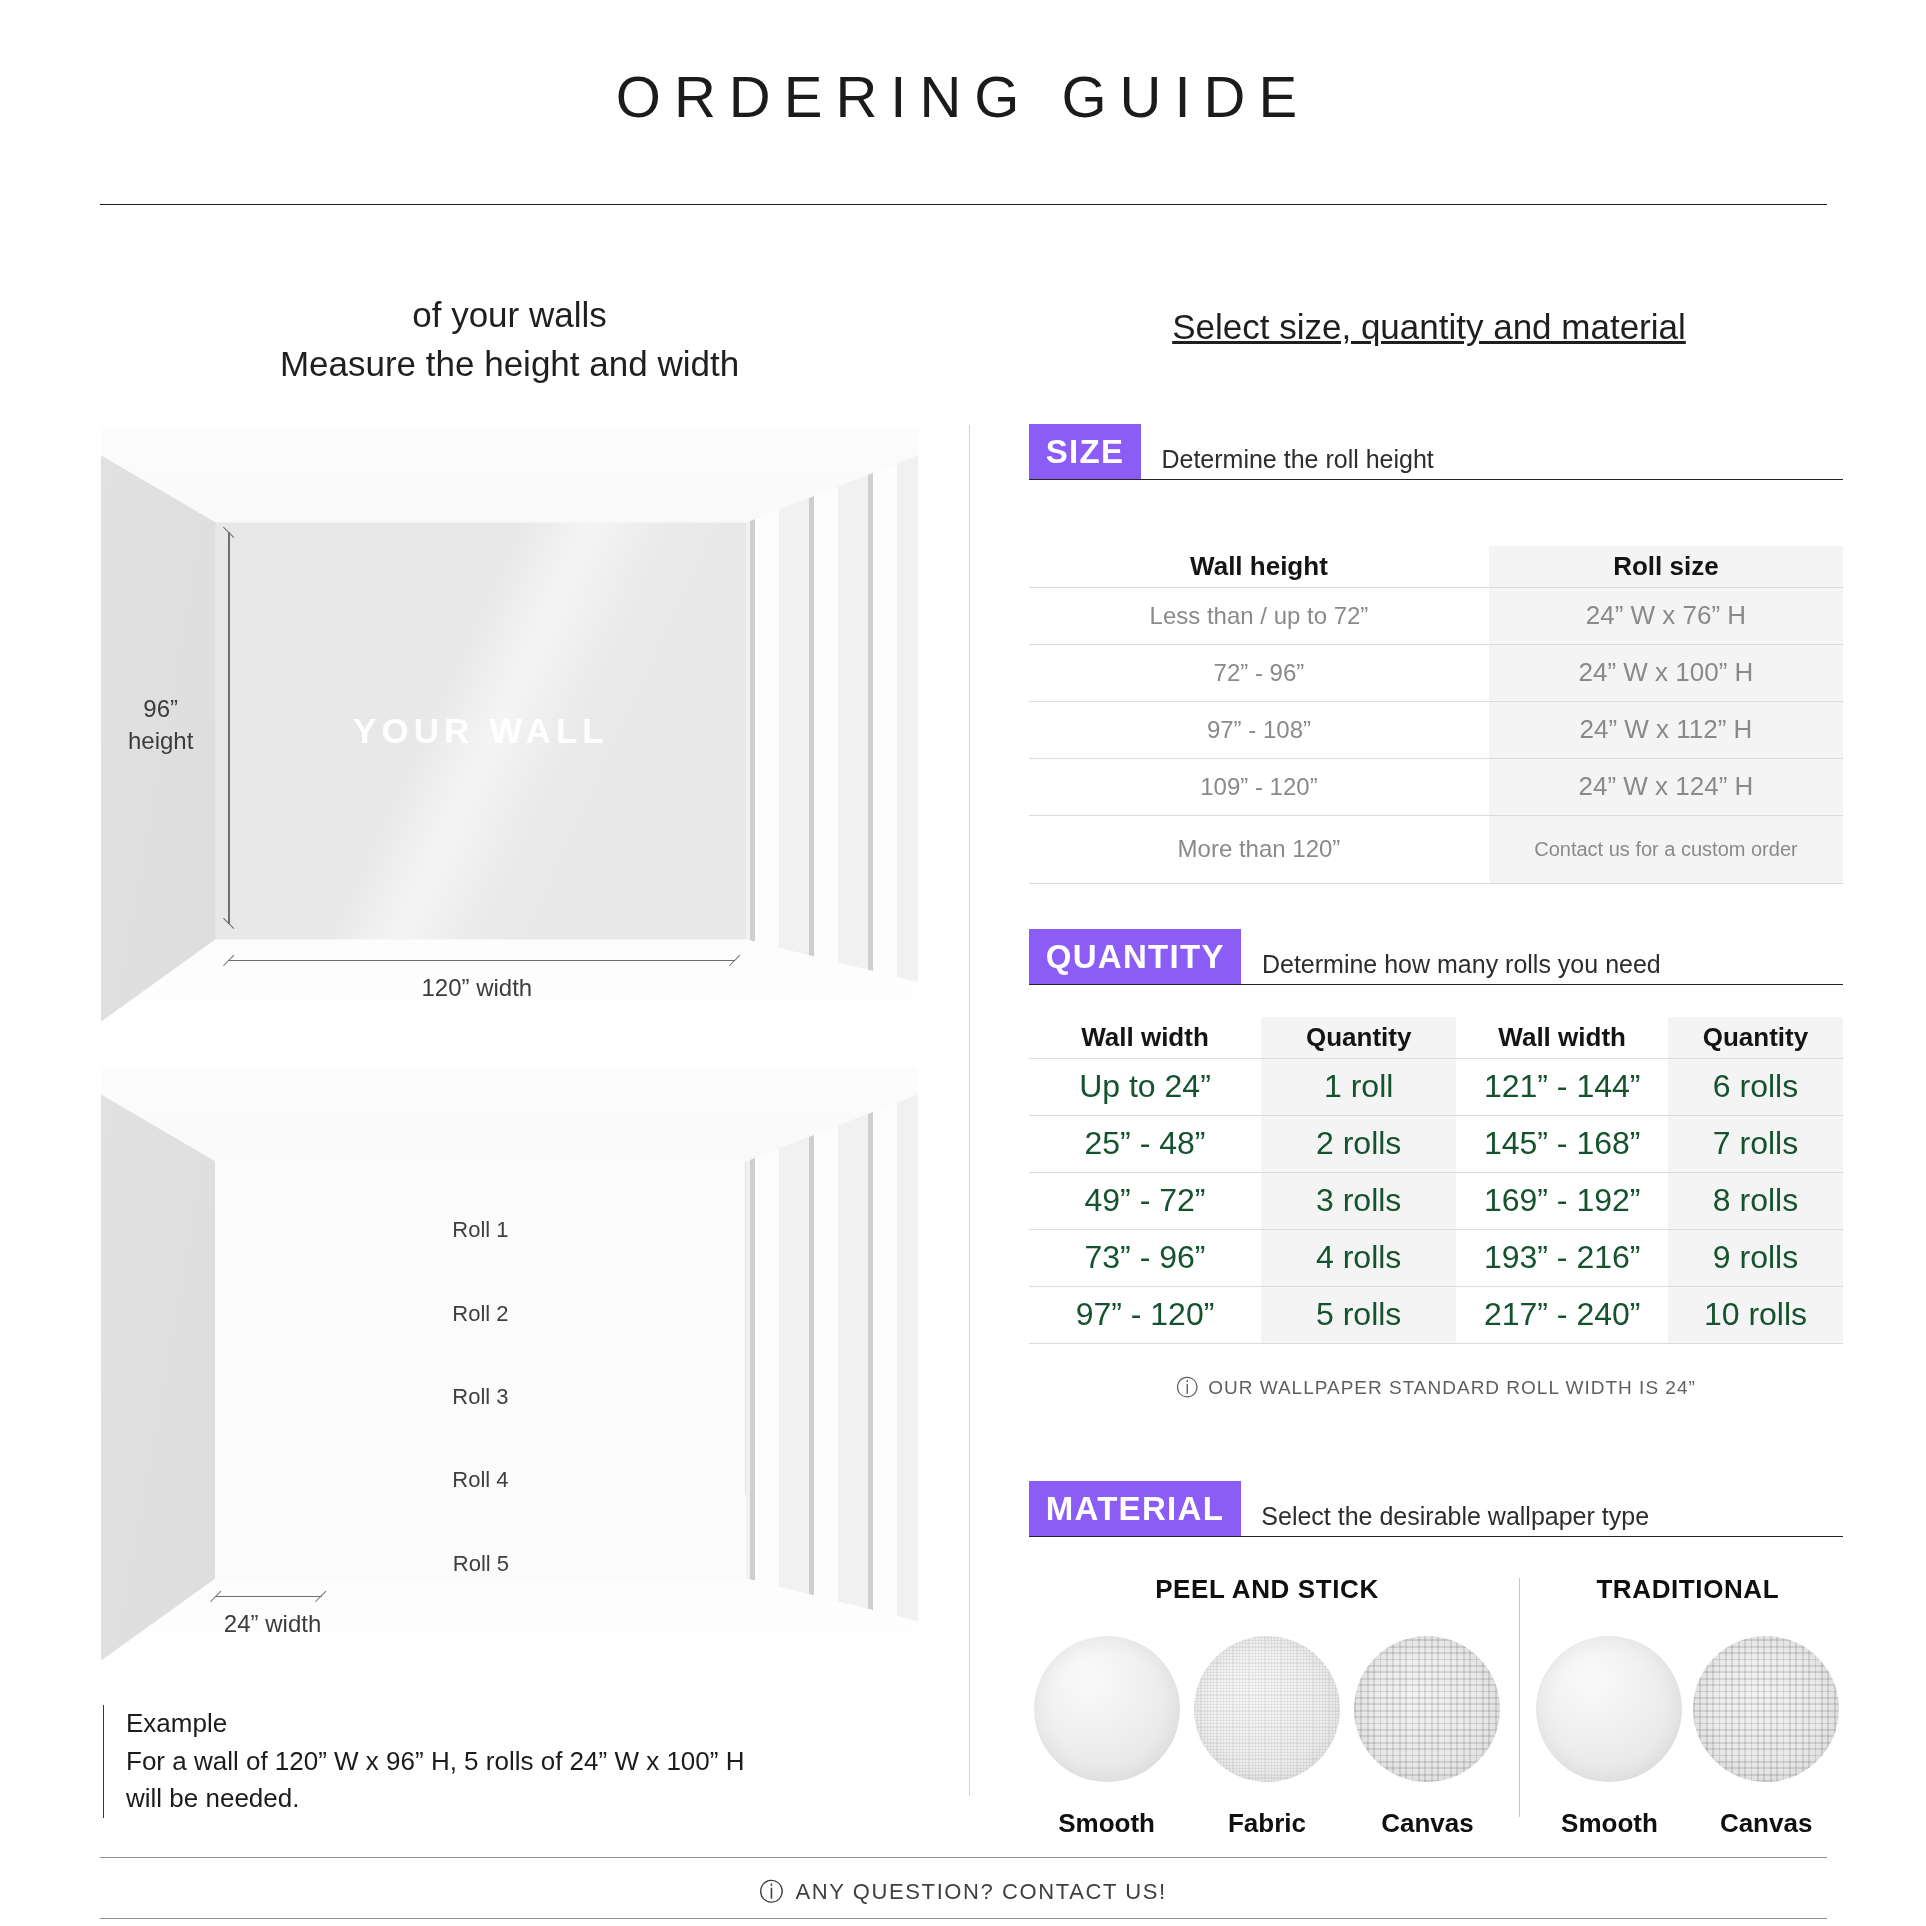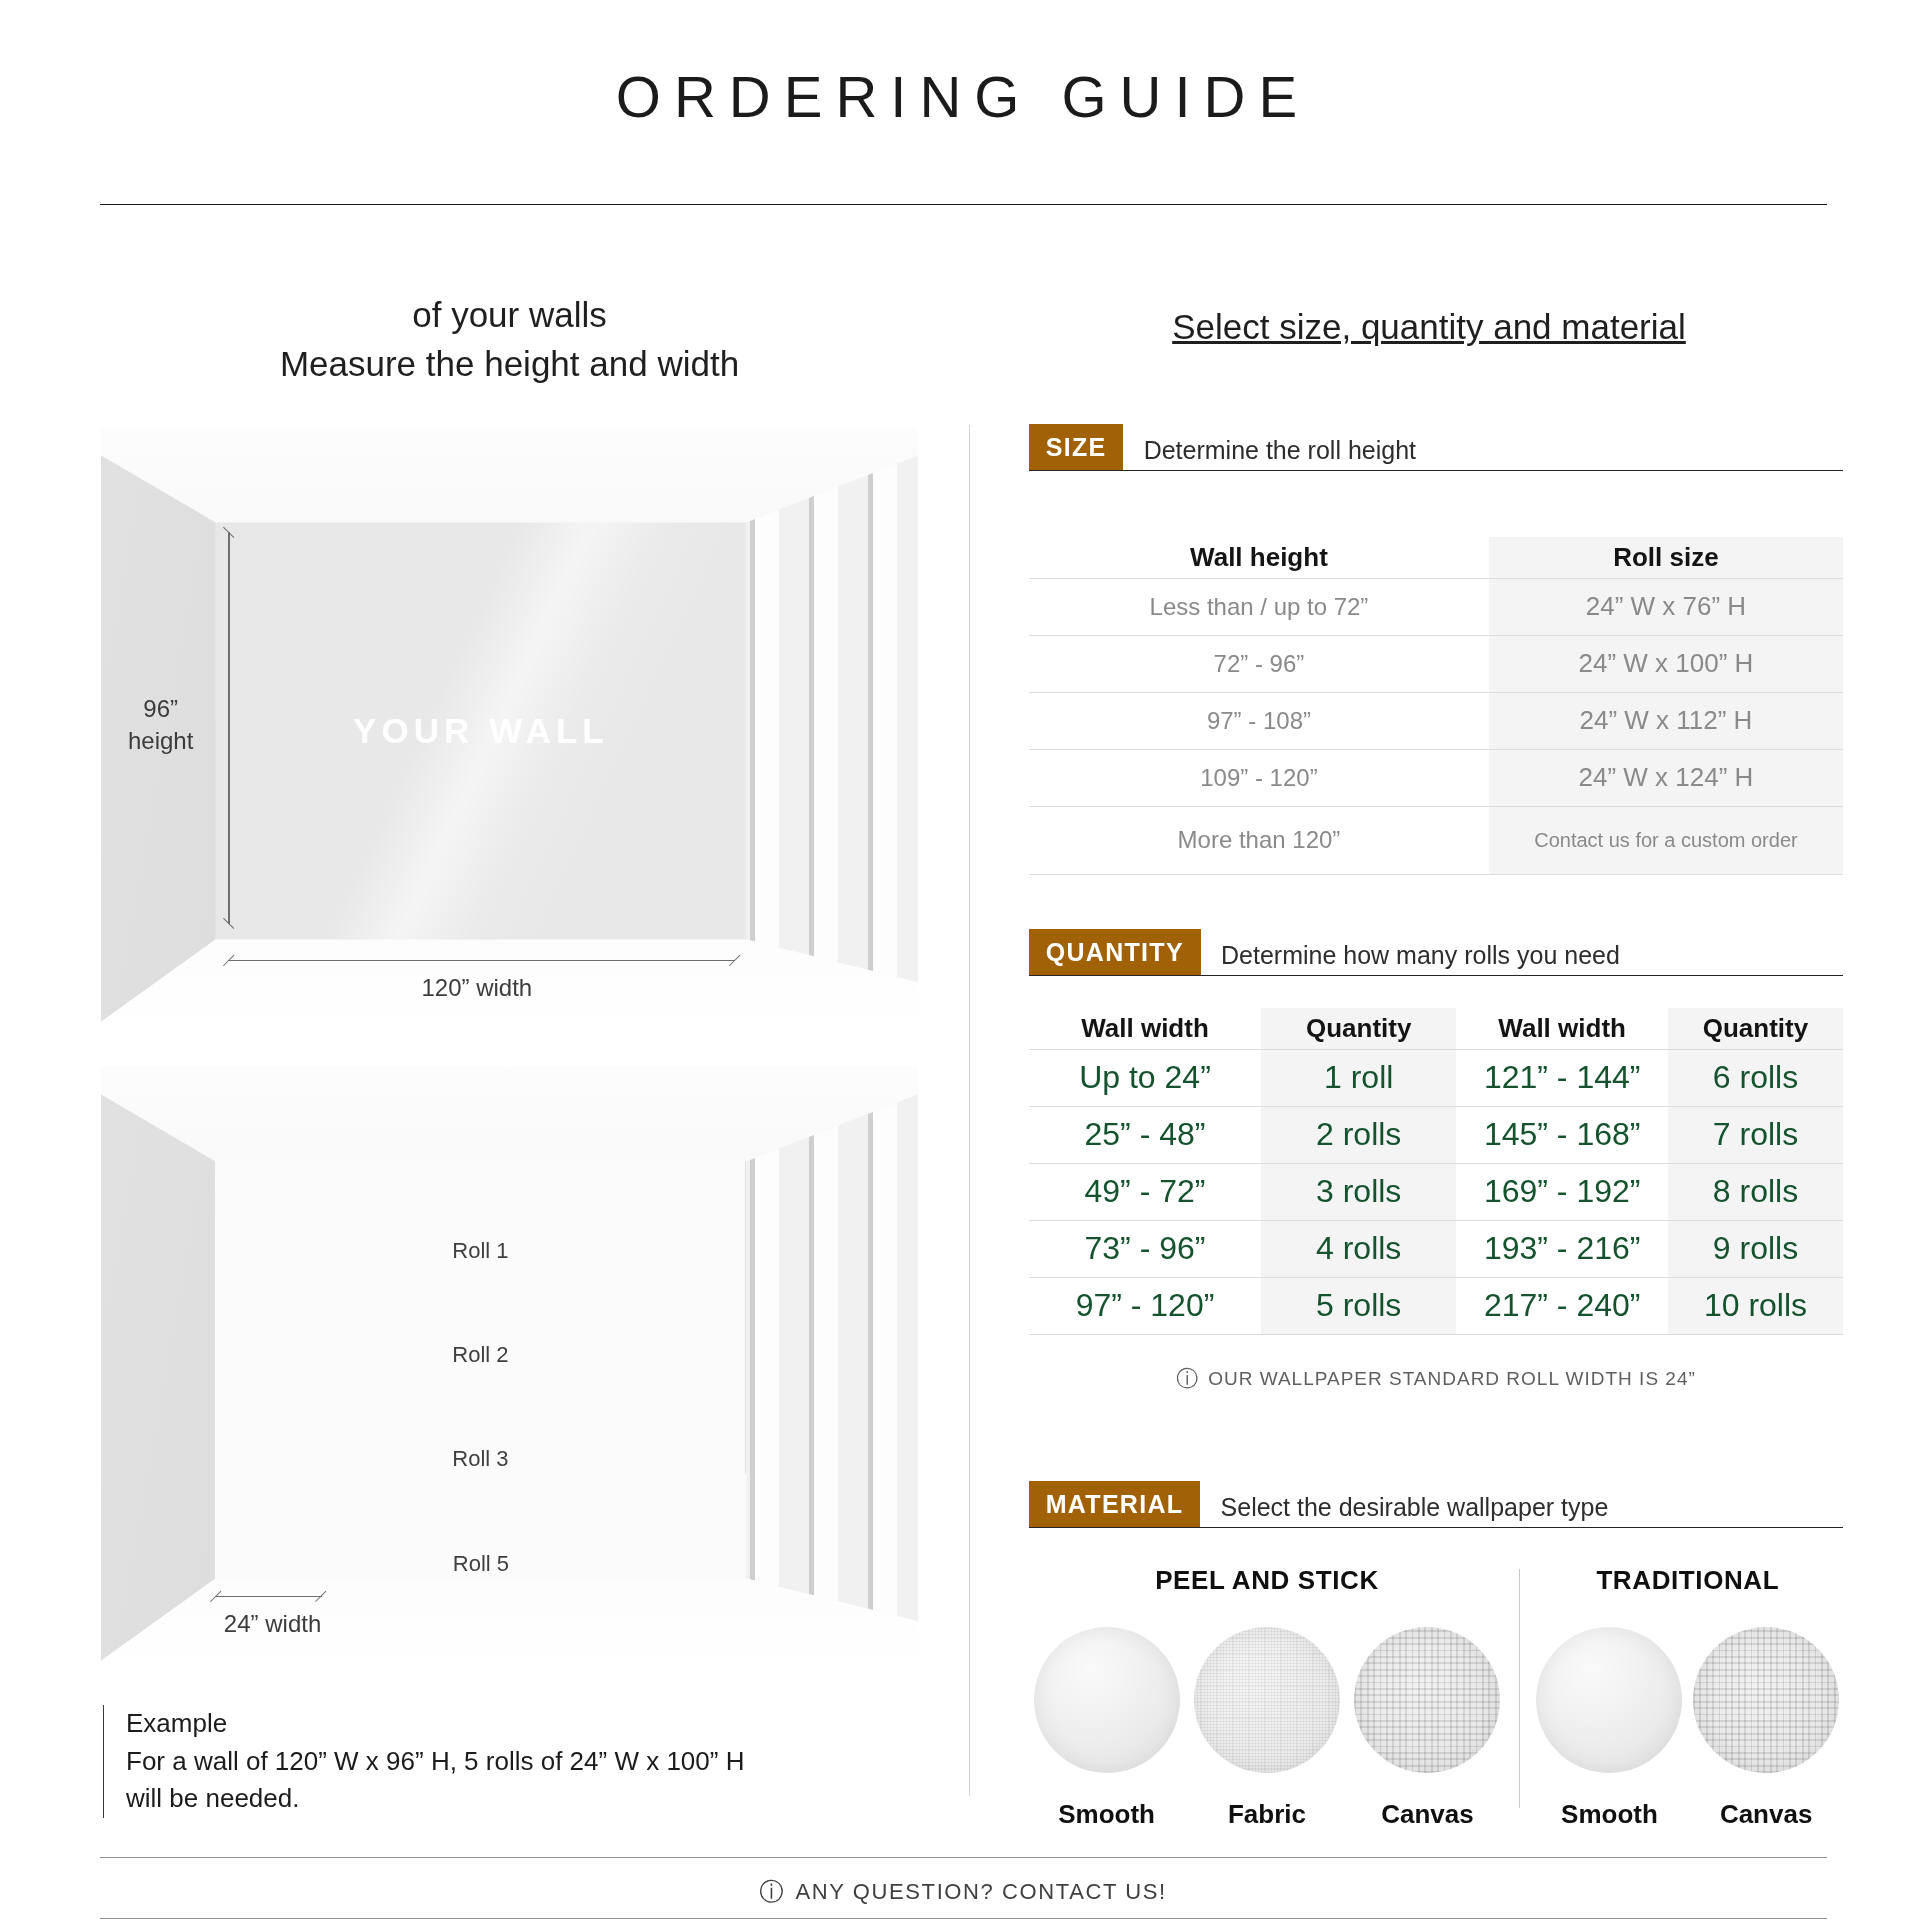--- a/index.html
+++ b/index.html
@@ -63,21 +63,21 @@
 
   
   .example { position:absolute; left:103px; top:1705px; width:822px; border-left:1.9px solid #3a3a3a;
              padding-left:22px; font-size:26px; line-height:1.45; color:#1c1c1c; }
 
   
   .sec { position:absolute; left:1029px; width:814px; }
   .sec-size { top:424px; } .sec-qty { top:929px; } .sec-mat { top:1481px; }
 
   .sec-header { display:flex; align-items:flex-end; gap:20.5px; border-bottom:1.9px solid #242424; }
-  .badge { background:#a16207; color:#ffffff; font-weight:700; font-size:25px; letter-spacing:1.3px; padding:9px 16.7px 7.7px; }
+  .badge { background:#8b5cf6; color:#ffffff; font-weight:700; font-size:33px; letter-spacing:1.3px; padding:9px 16.7px 7.7px; }
   .sec-subtitle { font-size:25px; color:#2d2d2d; padding-bottom:5.1px; white-space:nowrap; }
 
   .shade { background:#f4f4f4; }
 
   .size-table { display:grid; grid-template-columns:56.5% 43.5%; margin-top:35px; }
   .st-cell { display:flex; align-items:center; justify-content:center; text-align:center;
              border-bottom:1.3px solid #dcdcdc; min-height:56px; font-size:24px; color:#8a8a8a; }
   .st-head { min-height:41px; font-size:26px; font-weight:700; color:#141414;margin-top:31px; }
   .st-roll { font-size:26px; }
   .st-small { font-size:20px; line-height:1.35; min-height:67px; }
@@ -166,20 +166,23 @@
       <div class="roll">
           <span class="roll-label">Roll 1</span>
         </div>
       <div class="roll">
           <span class="roll-label">Roll 2</span>
         </div>
       <div class="roll">
           <span class="roll-label">Roll 3</span>
         </div>
       <div class="roll">
+          <span class="roll-label">Roll 4</span>
+        </div>
+      <div class="roll">
           <span class="roll-label">Roll 5</span>
         </div>
     </div>
     <div class="dim dim-24"></div>
     <div class="label-24">24” width</div>
   </div>
 
   <div class="example">
     <div>Example</div>
     <div>For a wall of 120” W x 96” H, 5 rolls of 24” W x 100” H</div>

